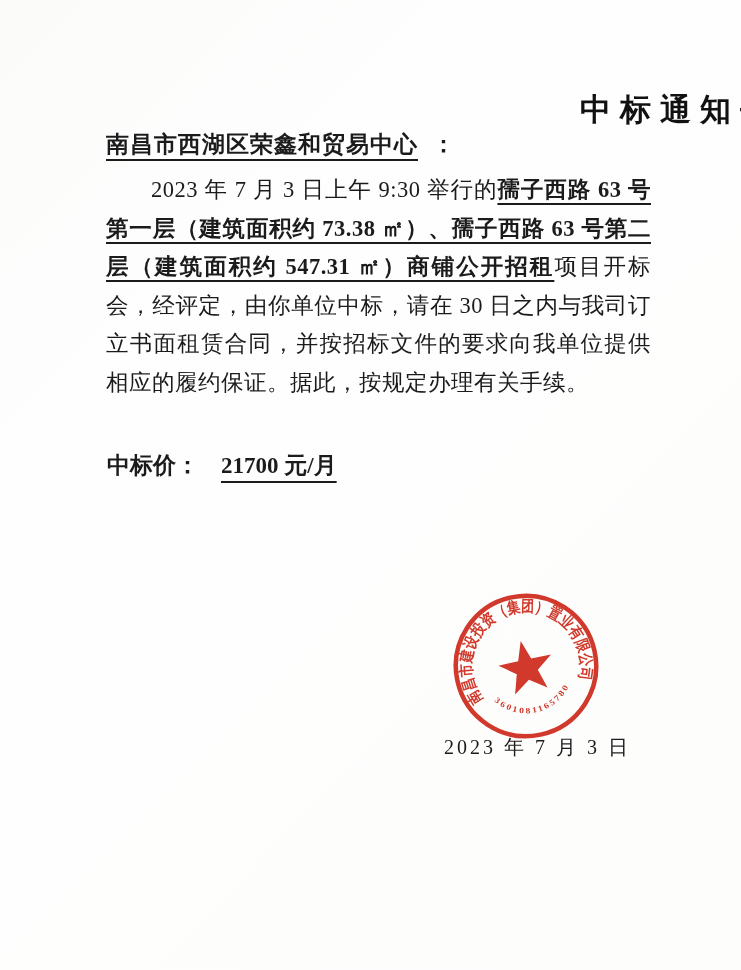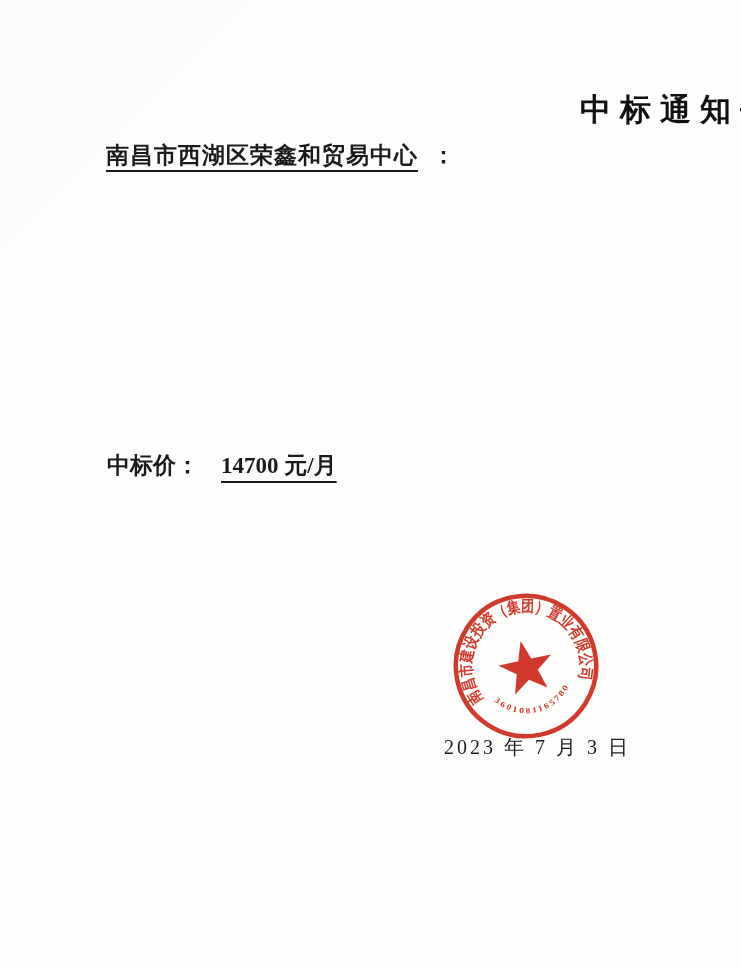--- a/index.html
+++ b/index.html
@@ -25,21 +25,21 @@
     margin: 17px;
     text-align: right;
     font-size: 31px;
     font-weight: bold;
     letter-spacing: 9px;
     color: #111;
     padding-left: 22px;
   }
   .recipient-line {
     position: absolute;
-    top: 140px;
+    top: 129px;
     left: 106px;
     font-size: 23px;
     font-weight: bold;
     letter-spacing: 1px;
     white-space: nowrap;
   }
   .recipient-name {
     text-decoration: underline;
     text-decoration-thickness: 2px;
     text-underline-offset: 7px;
@@ -120,23 +120,24 @@
 <body>
 
 <div class="page">
 
   <h1 class="doc-title">中标通知书</h1>
 
   <div class="recipient-line">
     <span class="recipient-name">南昌市西湖区荣鑫和贸易中心</span><span>：</span>
   </div>
 
+  <p class="body-paragraph"><span>2023 年 7 月 3 日上午 9:30 举行的</span><span class="seg-em">孺子西路 63 号第一层（建筑面积约 73.38 ㎡）、孺子西路 63 号第二层（建筑面积约 547.31 ㎡）商铺公开招租</span><span>项目开标会，经评定，由你单位中标，请在 30 日之内与我司订立书面租赁合同，并按招标文件的要求向我单位提供相应的履约保证。据此，按规定办理有关手续。</span></p>
 
   <div class="price-line">
-    <span>中标价：</span><span class="price-value">14700 元/月</span>
+    <span>中标价：</span><span class="price-value">21700 元/月</span>
   </div>
 
 
   <svg class="seal" viewBox="0 0 180 180" aria-hidden="true">
     <defs>
       <path id="sealArcTop" d="M 37.0 118.2 A 60 60 0 1 1 143.0 118.2" fill="none"></path>
       <path id="sealArcBottom" d="M 45.0 116.0 A 52 52 0 0 0 135.0 116.0" fill="none"></path>
     </defs>
     <circle cx="90" cy="90" r="77" fill="none" stroke="#cf2a1b" stroke-width="5"></circle>
     <polygon fill="#cf2a1b" points="90,62 97.3,83.0 119.5,83.4 101.8,96.8 108.2,118.1 90,105.4 71.8,118.1 78.2,96.8 60.5,83.4 82.7,83.0"></polygon>

